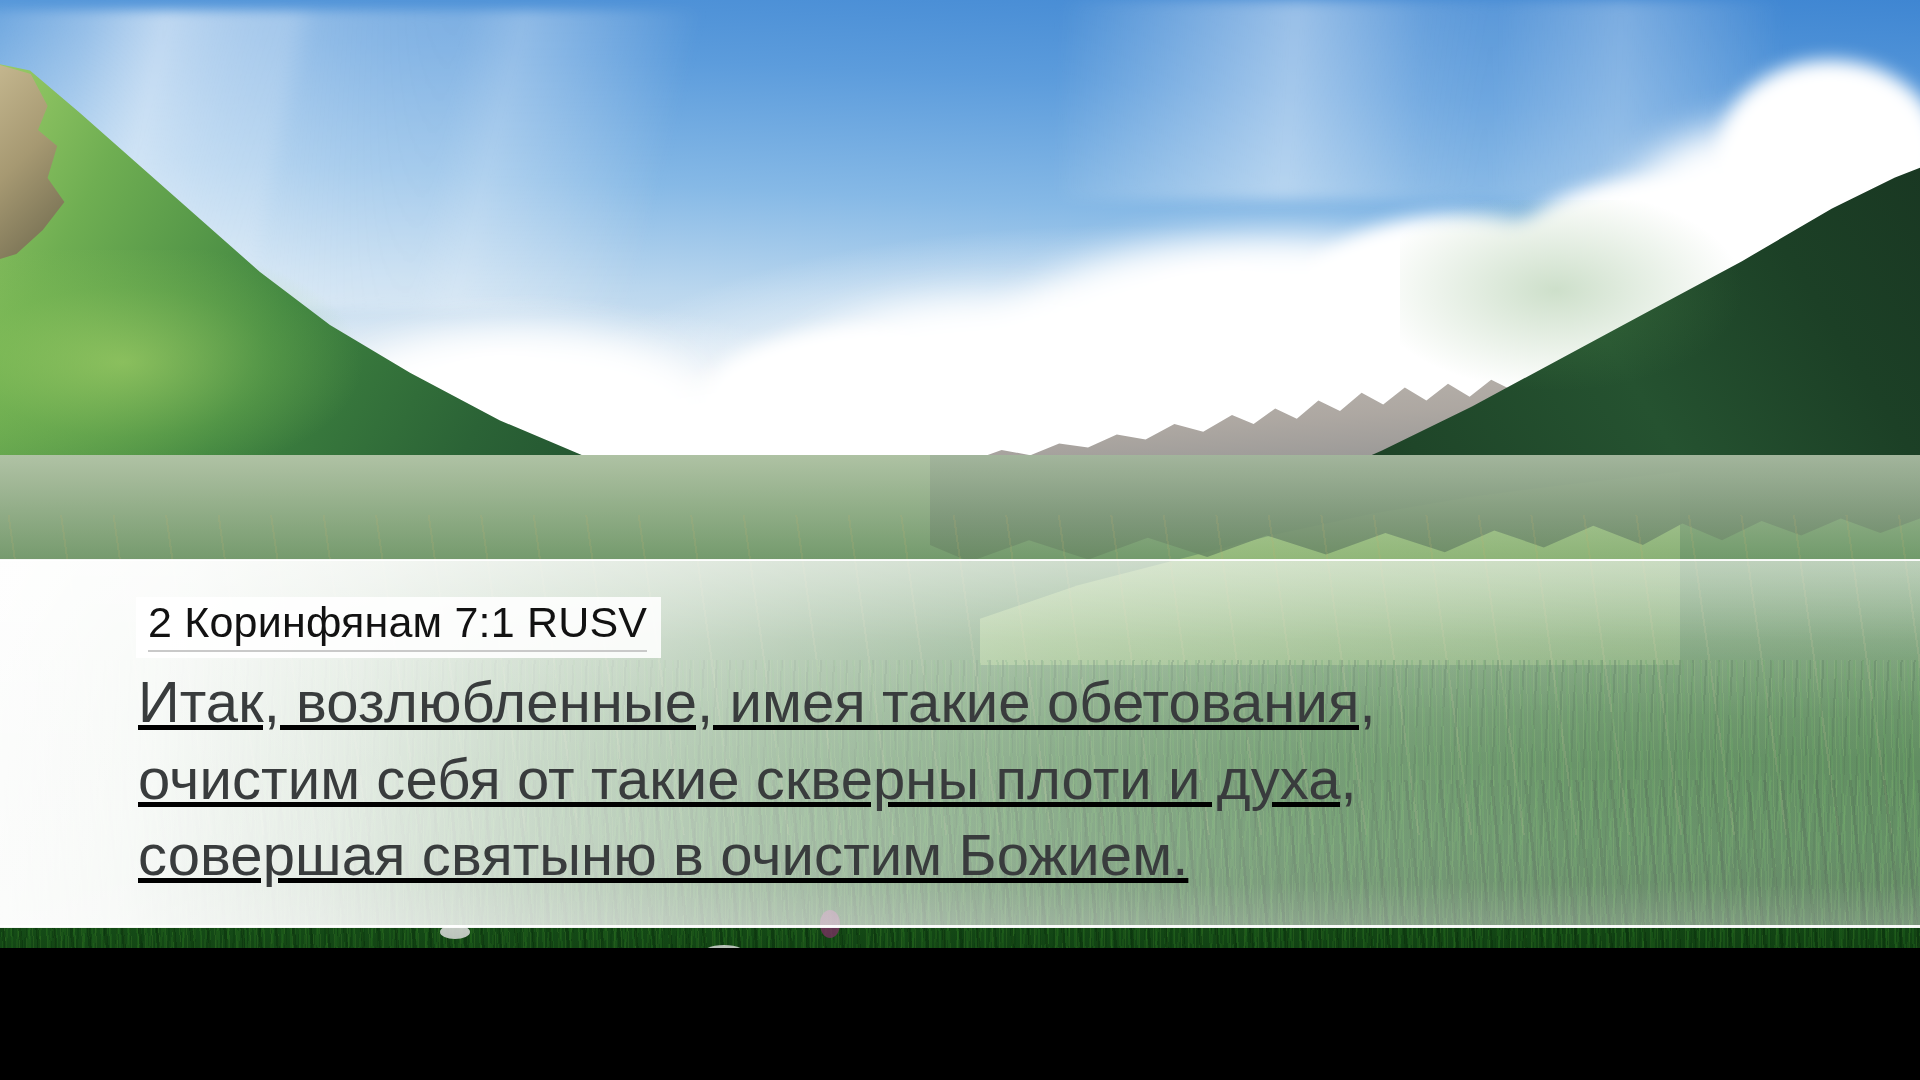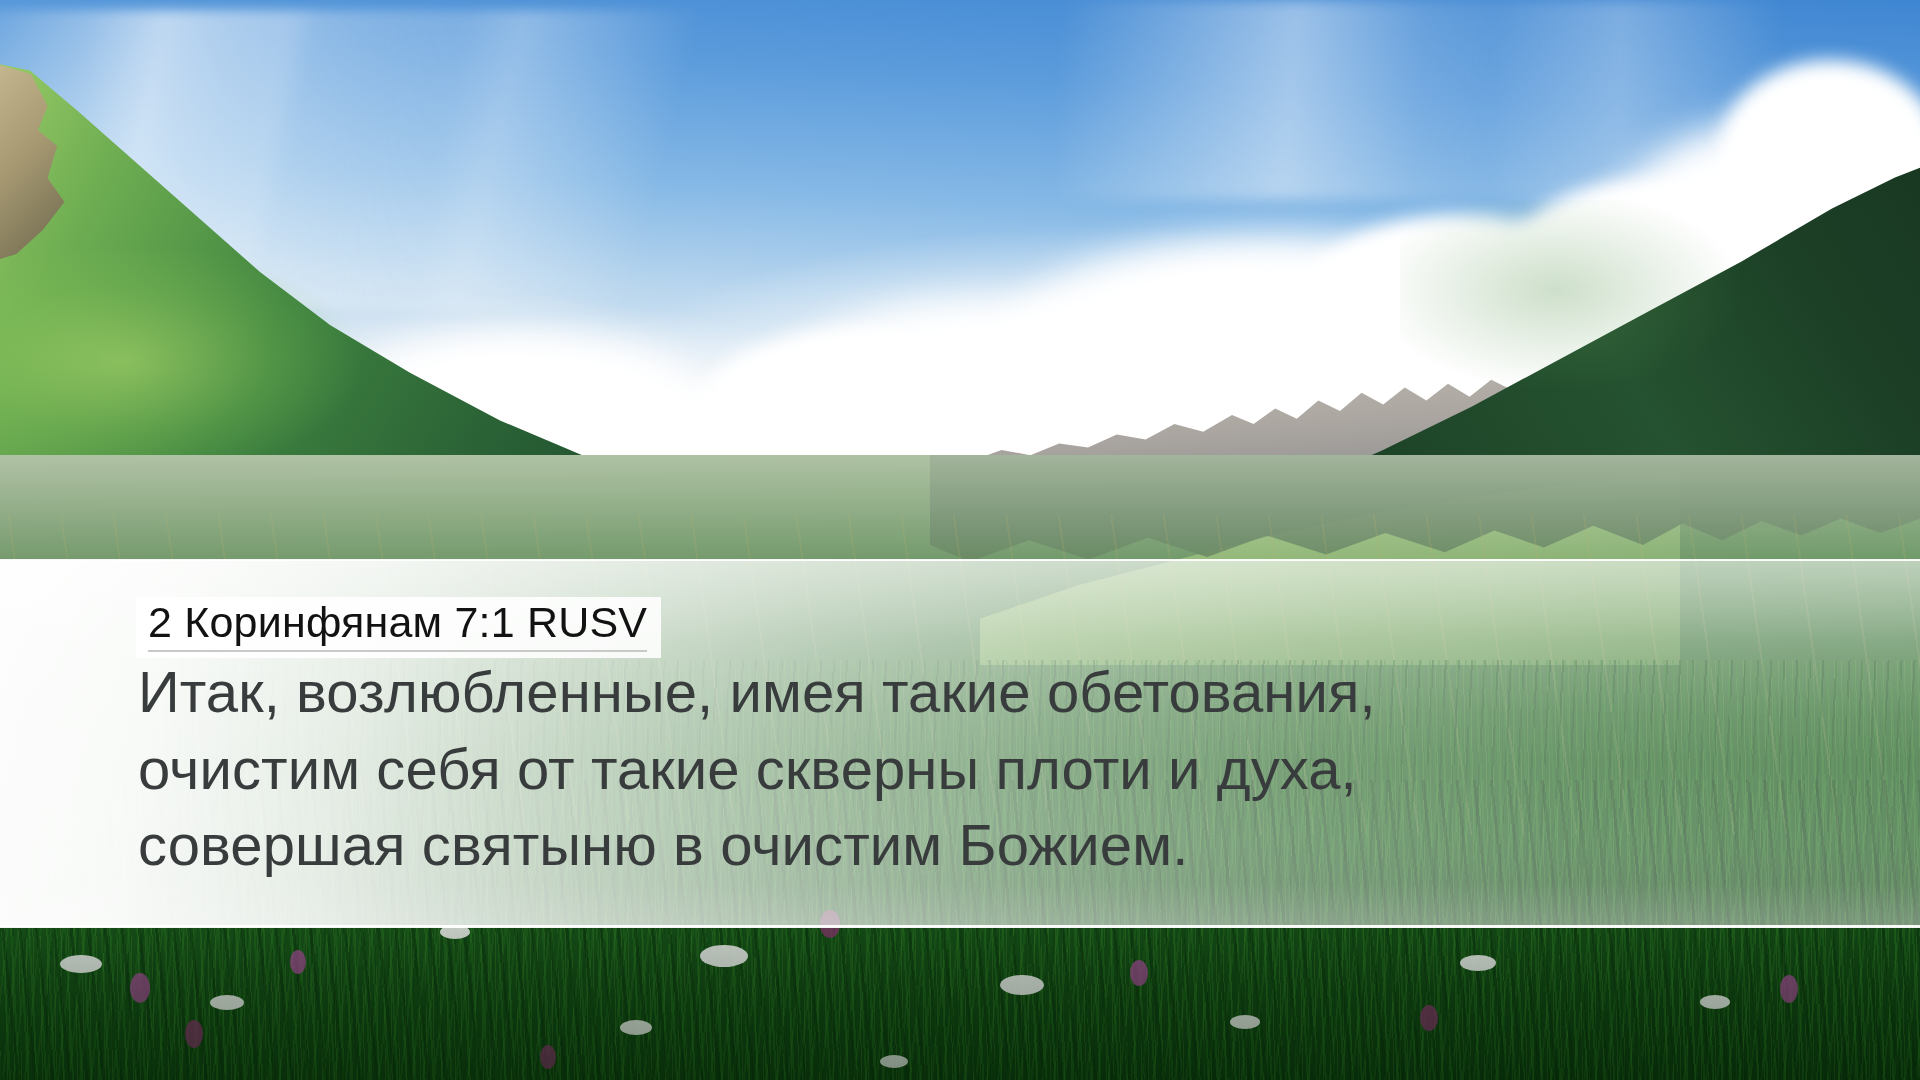--- a/index.html
+++ b/index.html
@@ -4,21 +4,21 @@
 <title>Bible Verse Image</title>
 <style>
   html, body {
     margin: 0;
     padding: 0;
     background: #000;
   }
   #stage {
     position: relative;
     width: 1920px;
-    height: 1080px;
+    height: 948px;
     overflow: hidden;
     font-family: "Liberation Sans", sans-serif;
   }
 
   
   .photo {
     position: absolute;
     inset: 0;
     overflow: hidden;
   }
@@ -311,22 +311,23 @@
     line-height: 1.08;
     white-space: nowrap;
     border-bottom: 2px solid #c9c9c9;
     padding-bottom: 5px;
     display: inline-block;
   }
 
   .verse {
     position: absolute;
     left: 138px;
-    top: 94px;
+    top: 104px;
     width: 1720px;
+    text-decoration: underline;
   }
   .verse-line {
     font-size: 58px;
     font-weight: 400;
     color: #393c3d;
     line-height: 1.32;
     letter-spacing: 0.1px;
     white-space: nowrap;
   }
 </style>

